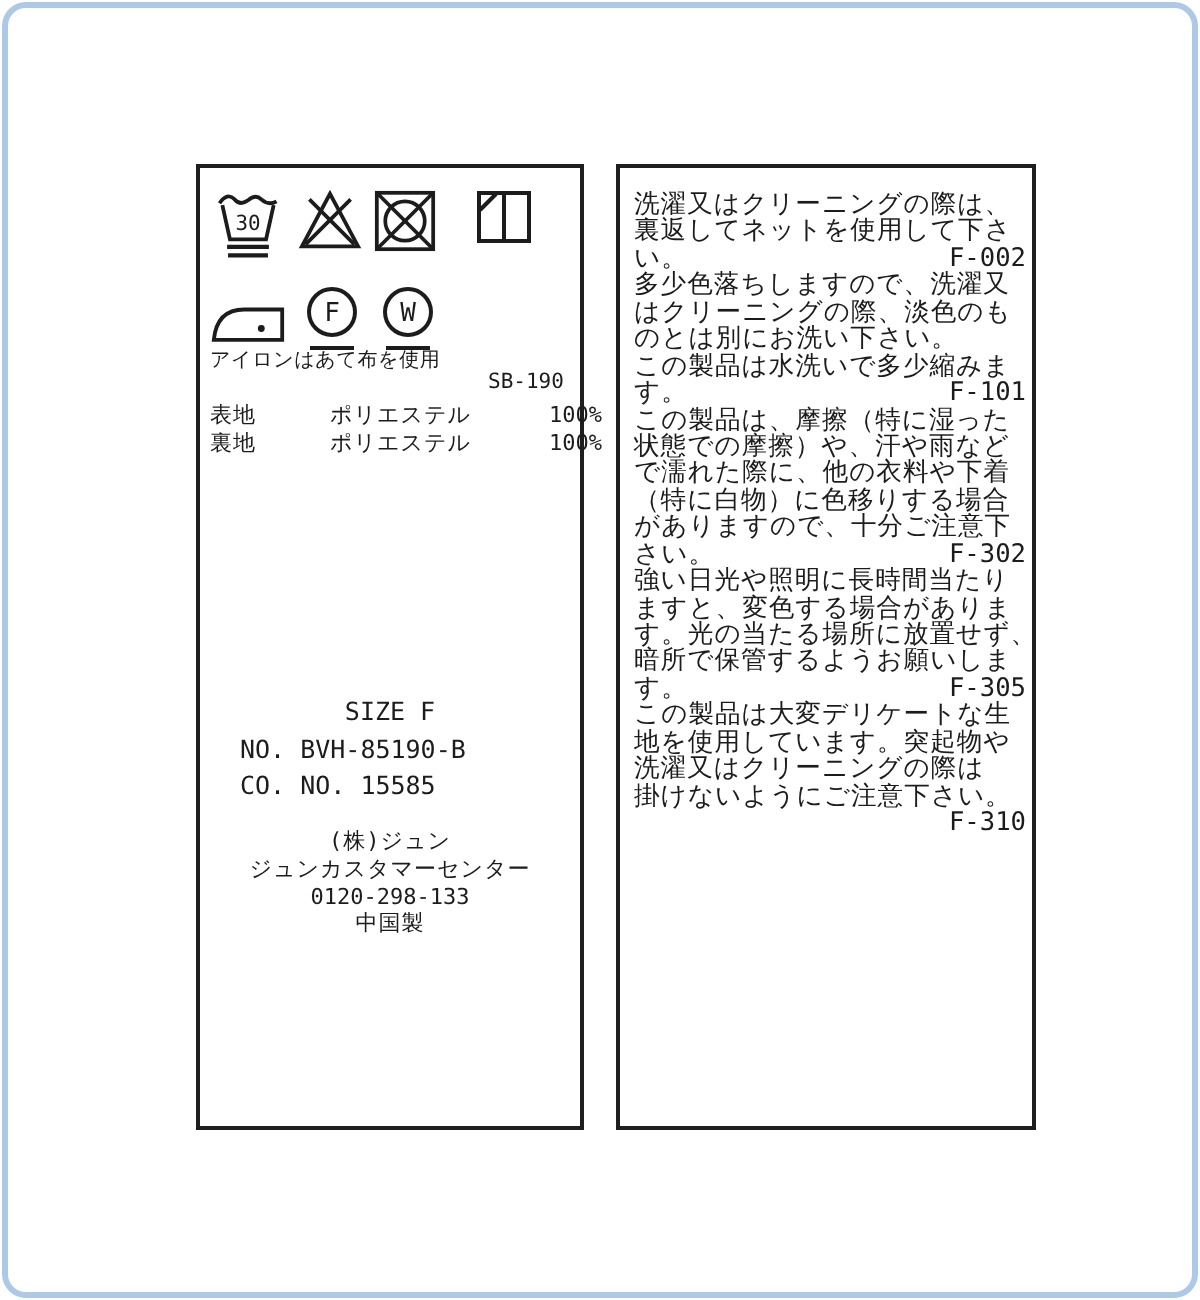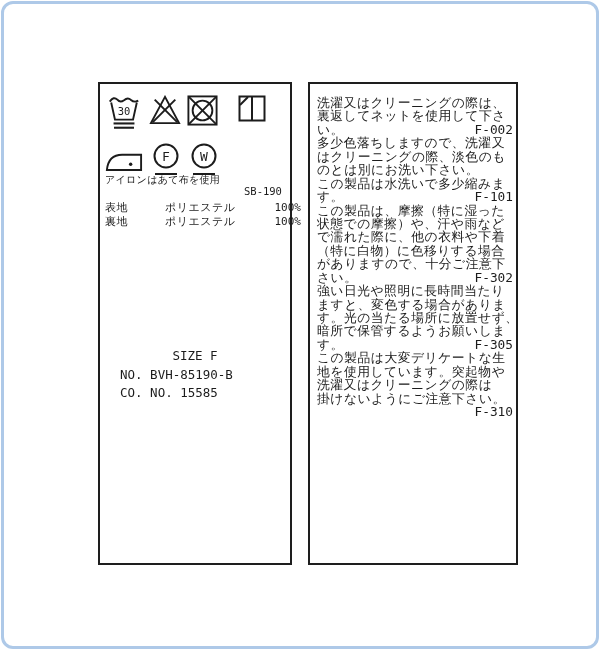--- a/index.html
+++ b/index.html
@@ -115,20 +115,26 @@
         <span class="comp-part jp">裏地</span>
         <span class="comp-mat jp">ポリエステル</span>
         <span class="comp-pct">100%</span>
       </div>
     </div>
 
   <div class="abs size-label">SIZE F</div>
   <div class="abs product-no">NO. BVH-85190-B</div>
   <div class="abs co-no">CO. NO.  15585</div>
 
+  <div class="abs company-block">
+    <div class="jp">(株)ジュン</div>
+    <div class="jp">ジュンカスタマーセンター</div>
+    <div>0120-298-133</div>
+    <div class="jp">中国製</div>
+  </div>
 </div>
 
 <div class="panel panel-right">
   <div class="care-lines">
 
       <div class="care-line">
         <span class="jp">洗濯又はクリーニングの際は、</span>
         <span class="code"></span>
       </div>
 

